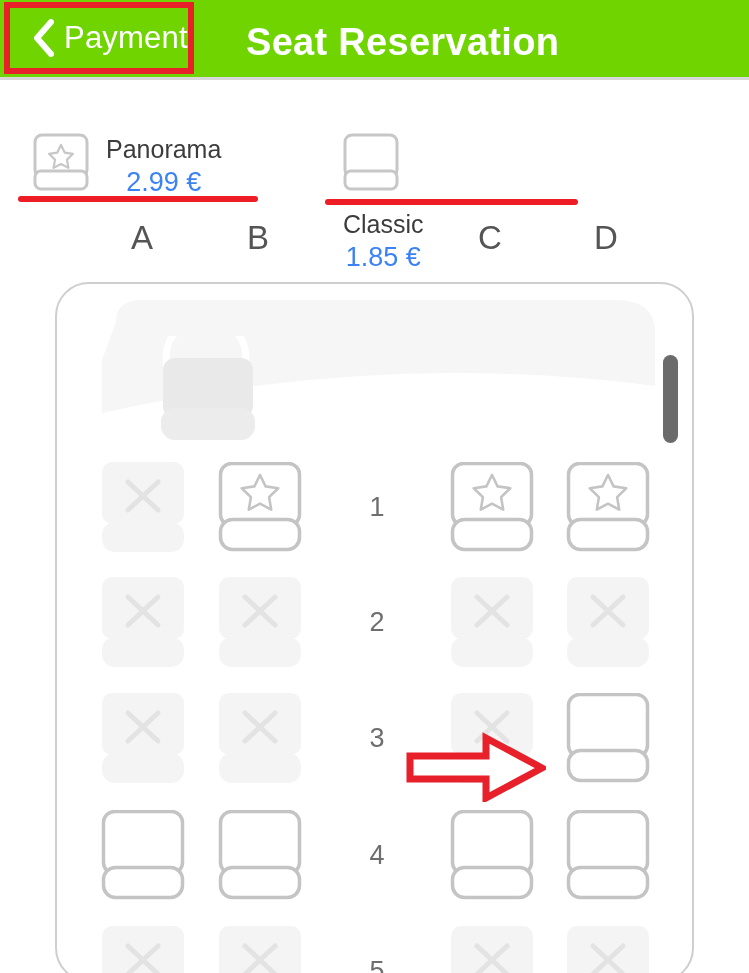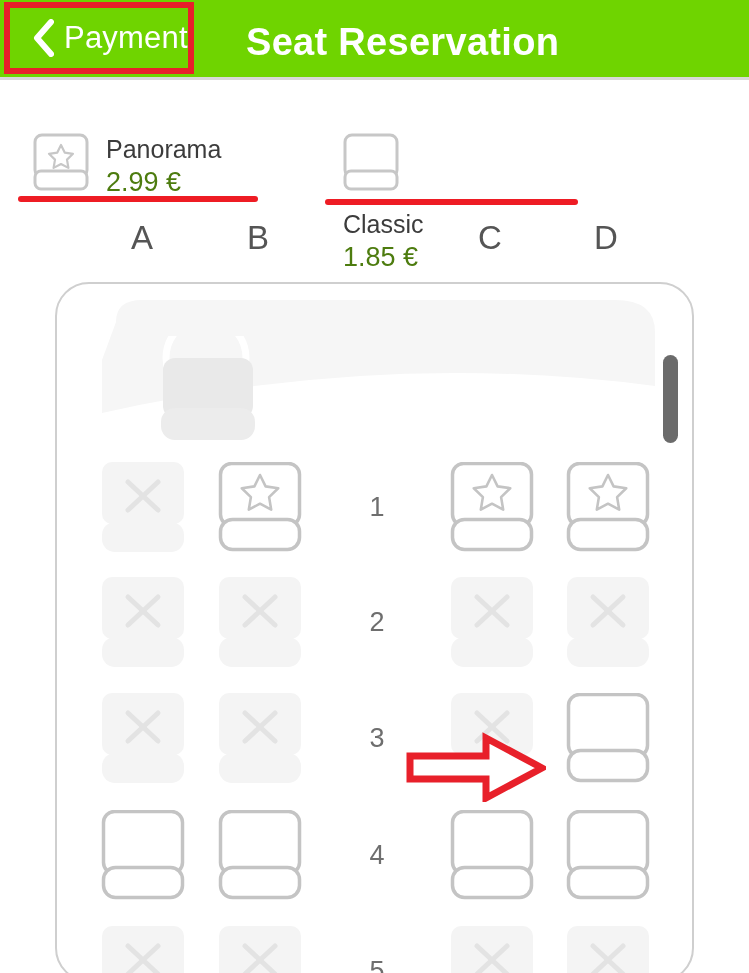--- a/index.html
+++ b/index.html
@@ -105,23 +105,24 @@
     padding-top: 1px;
   }
   .legend-name {
     font-size: 25px;
     color: #3c3c3c;
     line-height: 30px;
     white-space: nowrap;
   }
   .legend-price {
     font-size: 27px;
-    color: #4d7c0f;
+    color: #3b82f6;
     line-height: 32px;
     white-space: nowrap;
+    text-align: center;
   }
   .legend-rule {
     position: absolute;
     height: 6px;
     background: #ee1c24;
     border-radius: 3px;
   }
   .legend-rule.r1 { left: 18px;  top: 196px; width: 240px; }
   .legend-rule.r2 { left: 325px; top: 199px; width: 253px; }
 

